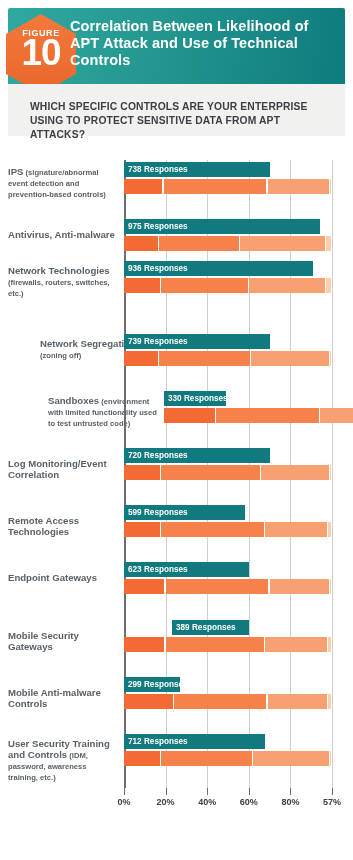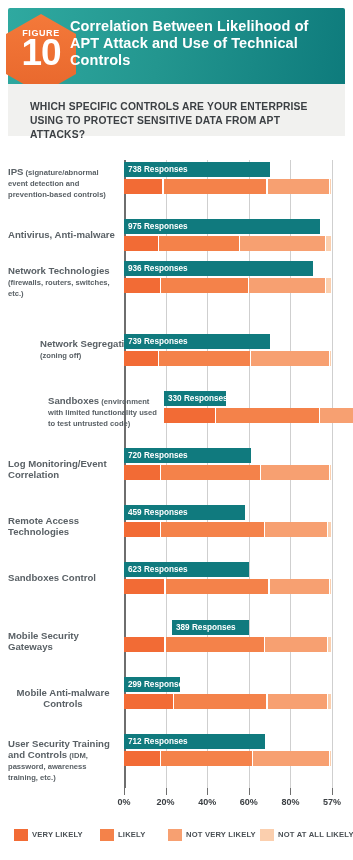--- a/index.html
+++ b/index.html
@@ -174,43 +174,43 @@
               <div class="seg" style="left: 0px; width: 50.8px; background: rgb(242, 107, 53);"></div>
               <div class="seg" style="left: 52px; width: 102.8px; background: rgb(244, 130, 74);"></div>
               <div class="seg" style="left: 156px; width: 48.72px; background: rgb(247, 160, 113);"></div>
               <div class="seg" style="left: 205.92px; width: 1px; background: rgb(251, 207, 174);"></div>
             </div>
           </div>
         </div>
         <div class="row" style="top: 286px; height: 57.2px;">
           <div class="rowlabel" style="top: 12px;"><span>Log Monitoring/Event Correlation</span></div>
           <div class="bars" style="top: 2px;">
-            <div class="teal" style="width: 127px; background: rgb(16, 122, 126);">720 Responses</div>
+            <div class="teal" style="width: 146px; background: rgb(16, 122, 126);">720 Responses</div>
             <div class="stack">
               <div class="seg" style="left: 0px; width: 36.24px; background: rgb(242, 107, 53);"></div>
               <div class="seg" style="left: 37.44px; width: 98.64px; background: rgb(244, 130, 74);"></div>
               <div class="seg" style="left: 137.28px; width: 67.44px; background: rgb(247, 160, 113);"></div>
               <div class="seg" style="left: 205.92px; width: 1px; background: rgb(251, 207, 174);"></div>
             </div>
           </div>
         </div>
         <div class="row" style="top: 343.2px; height: 57.2px;">
           <div class="rowlabel" style="top: 12px;"><span>Remote Access Technologies</span></div>
           <div class="bars" style="top: 2px;">
-            <div class="teal" style="width: 120.64px; background: rgb(16, 122, 126);">459 Responses</div>
+            <div class="teal" style="width: 120.64px; background: rgb(16, 122, 126);">599 Responses</div>
             <div class="stack">
               <div class="seg" style="left: 0px; width: 36.24px; background: rgb(242, 107, 53);"></div>
               <div class="seg" style="left: 37.44px; width: 102.8px; background: rgb(244, 130, 74);"></div>
               <div class="seg" style="left: 141.44px; width: 61.2px; background: rgb(247, 160, 113);"></div>
               <div class="seg" style="left: 203.84px; width: 2.96px; background: rgb(251, 207, 174);"></div>
             </div>
           </div>
         </div>
         <div class="row" style="top: 400.4px; height: 57.2px;">
-          <div class="rowlabel" style="top: 12px;"><span>Sandboxes Control</span></div>
+          <div class="rowlabel" style="top: 12px;"><span>Endpoint Gateways</span></div>
           <div class="bars" style="top: 2px;">
             <div class="teal" style="width: 124.8px; background: rgb(16, 122, 126);">623 Responses</div>
             <div class="stack">
               <div class="seg" style="left: 0px; width: 40.4px; background: rgb(242, 107, 53);"></div>
               <div class="seg" style="left: 41.6px; width: 102.8px; background: rgb(244, 130, 74);"></div>
               <div class="seg" style="left: 145.6px; width: 59.12px; background: rgb(247, 160, 113);"></div>
               <div class="seg" style="left: 205.92px; width: 1px; background: rgb(251, 207, 174);"></div>
             </div>
           </div>
         </div>
@@ -220,21 +220,21 @@
             <div class="teal" style="width: 76.96px; background: rgb(16, 122, 126); margin-left: 48px;">389 Responses</div>
             <div class="stack">
               <div class="seg" style="left: 0px; width: 40.4px; background: rgb(242, 107, 53);"></div>
               <div class="seg" style="left: 41.6px; width: 98.64px; background: rgb(244, 130, 74);"></div>
               <div class="seg" style="left: 141.44px; width: 61.2px; background: rgb(247, 160, 113);"></div>
               <div class="seg" style="left: 203.84px; width: 2.96px; background: rgb(251, 207, 174);"></div>
             </div>
           </div>
         </div>
         <div class="row" style="top: 514.8px; height: 57.2px;">
-          <div class="rowlabel" style="top: 12px; text-align: center;"><span>Mobile Anti-malware Controls</span></div>
+          <div class="rowlabel" style="top: 12px;"><span>Mobile Anti-malware Controls</span></div>
           <div class="bars" style="top: 2px;">
             <div class="teal" style="width: 56.16px; background: rgb(16, 122, 126);">299 Responses</div>
             <div class="stack">
               <div class="seg" style="left: 0px; width: 48.72px; background: rgb(242, 107, 53);"></div>
               <div class="seg" style="left: 49.92px; width: 92.4px; background: rgb(244, 130, 74);"></div>
               <div class="seg" style="left: 143.52px; width: 59.12px; background: rgb(247, 160, 113);"></div>
               <div class="seg" style="left: 203.84px; width: 2.96px; background: rgb(251, 207, 174);"></div>
             </div>
           </div>
         </div>
@@ -263,32 +263,14 @@
     </div>
   <div class="ticklabels" id="tlabhost">
       <div class="tlab" style="left: 124px;">0%</div>
       <div class="tlab" style="left: 165.6px;">20%</div>
       <div class="tlab" style="left: 207.2px;">40%</div>
       <div class="tlab" style="left: 248.8px;">60%</div>
       <div class="tlab" style="left: 290.4px;">80%</div>
       <div class="tlab" style="left: 332px;">57%</div>
     </div>
 
-  <div class="legend" id="legendhost">
-      <div class="lg" style="left: 14px;">
-        <div class="swatch" style="background: rgb(242, 107, 53);"></div>
-        <div class="lglabel">VERY LIKELY</div>
-      </div>
-      <div class="lg" style="left: 100px;">
-        <div class="swatch" style="background: rgb(244, 130, 74);"></div>
-        <div class="lglabel">LIKELY</div>
-      </div>
-      <div class="lg" style="left: 168px;">
-        <div class="swatch" style="background: rgb(247, 160, 113);"></div>
-        <div class="lglabel">NOT VERY LIKELY</div>
-      </div>
-      <div class="lg" style="left: 260px;">
-        <div class="swatch" style="background: rgb(251, 207, 174);"></div>
-        <div class="lglabel">NOT AT ALL LIKELY</div>
-      </div>
-    </div>
 
 </div>
 
 </body></html>

